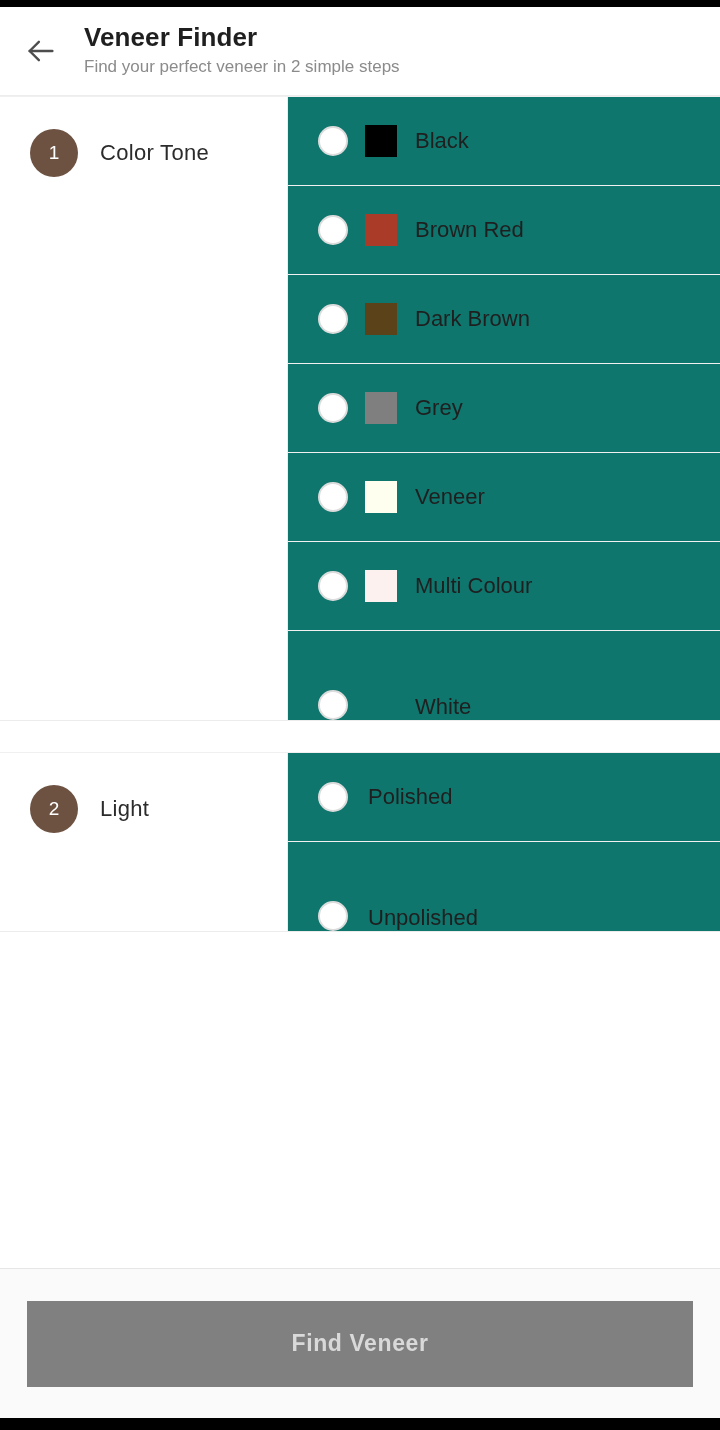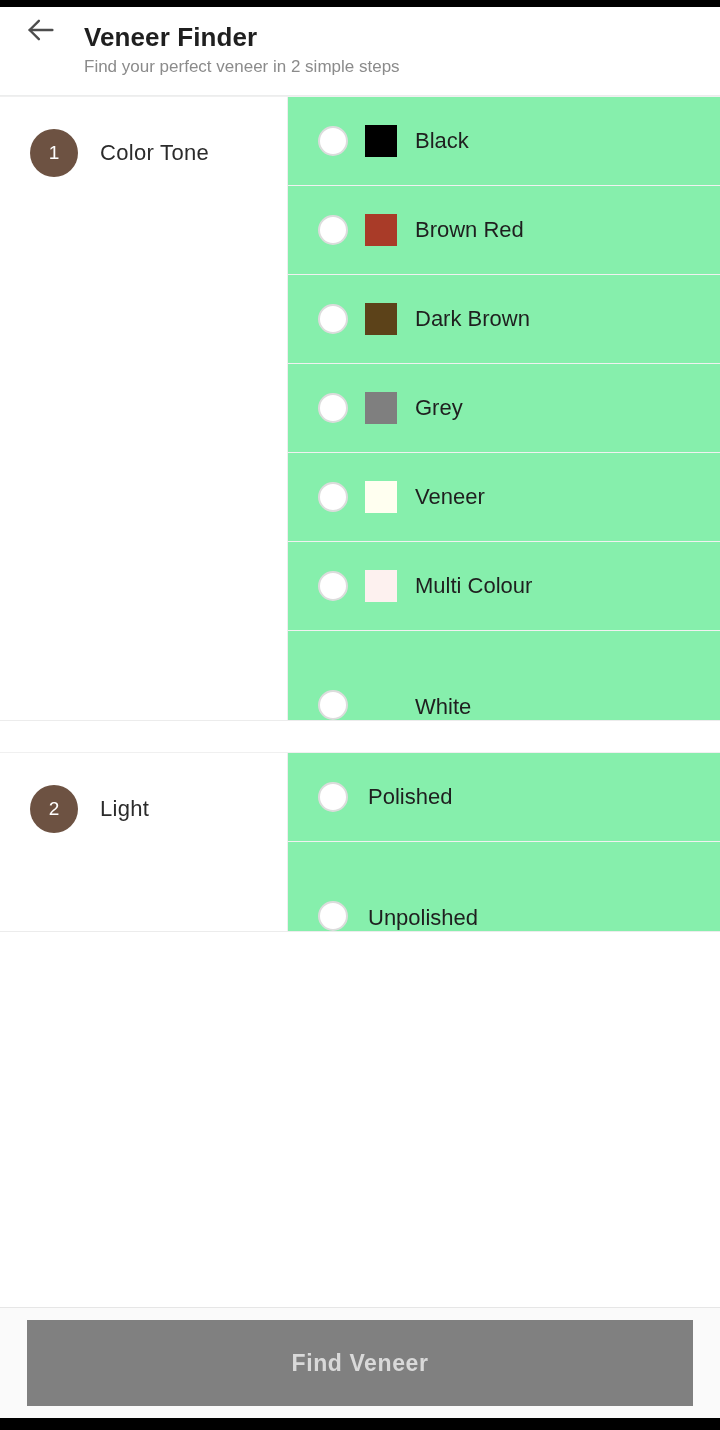--- a/index.html
+++ b/index.html
@@ -32,20 +32,21 @@
     background: #000000;
     flex: 0 0 auto;
   }
 
   
   .header {
     flex: 0 0 auto;
     height: 89px;
     background: #ffffff;
     display: flex;
+    align-items: center;
     padding: 0 0 0 18px;
     border-bottom: 1px solid #eceded;
   }
   .back-btn {
     width: 46px;
     height: 46px;
     display: flex;
     align-items: center;
     justify-content: center;
     flex: 0 0 auto;
@@ -129,21 +130,21 @@
     flex-direction: column;
   }
 
   .option-row {
     height: 89px;
     display: flex;
     align-items: center;
     padding-left: 30px;
     border-bottom: 1px solid #f1f1f1;
     cursor: pointer;
-    background: #86efac;
+    background: #0f766e;
   }
   .option-row:last-child { border-bottom: none; align-items: flex-end; }
 
   .radio {
     width: 30px;
     height: 30px;
     border-radius: 50%;
     border: 2px solid #dcdcdc;
     background: #ffffff;
     flex: 0 0 auto;
@@ -166,21 +167,21 @@
     white-space: nowrap;
   }
   .step-right.no-swatch .option-label { margin-left: 20px; }
 
   
   .filler { flex: 1 1 auto; background: #ffffff; }
 
   
   .footer {
     flex: 0 0 auto;
-    height: 111px;
+    height: 150px;
     background: #fafafa;
     border-top: 1px solid #e6e6e6;
     display: flex;
     align-items: center;
     justify-content: center;
   }
   .find-btn {
     width: 666px;
     height: 86px;
     background: #808080;

